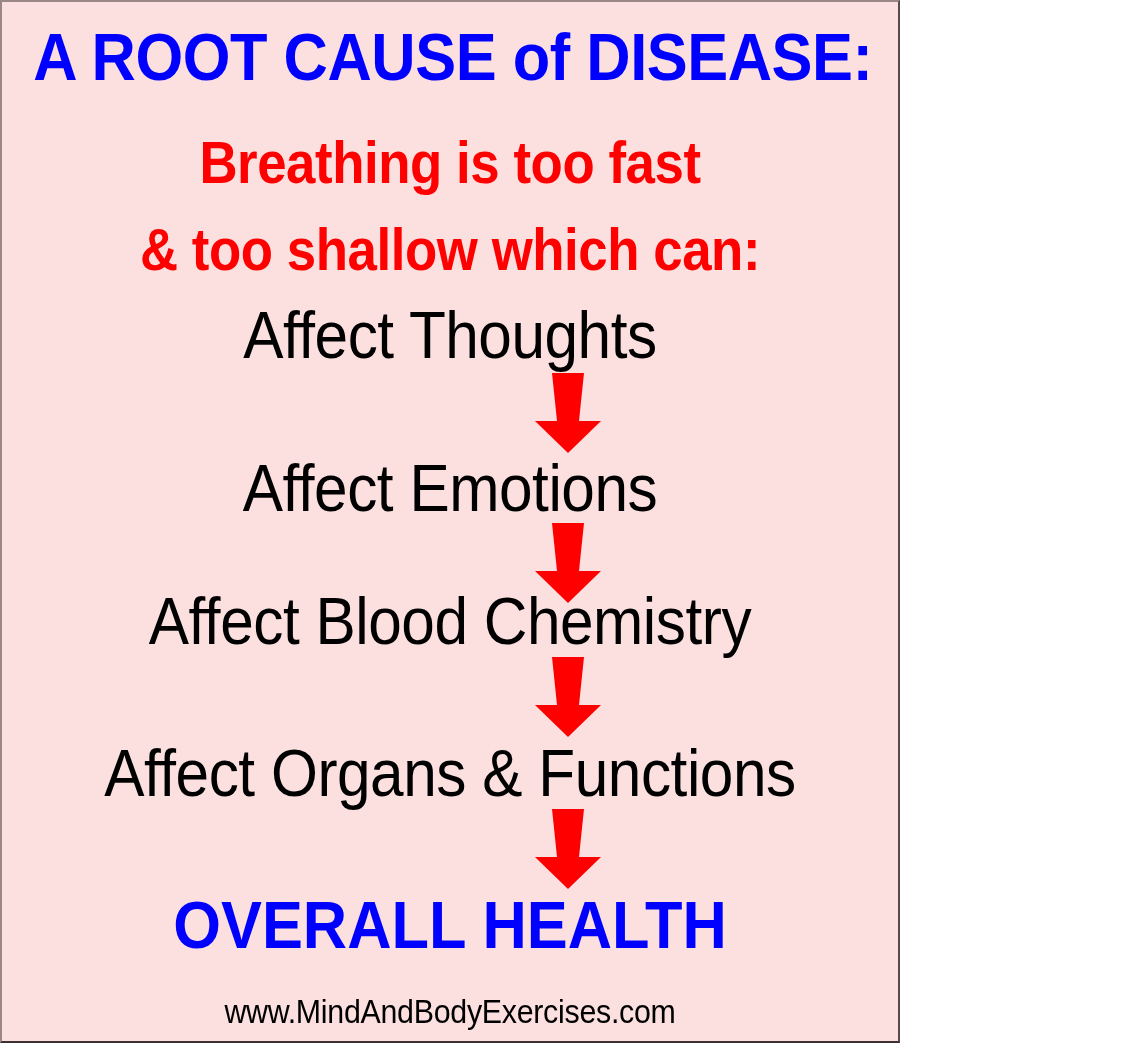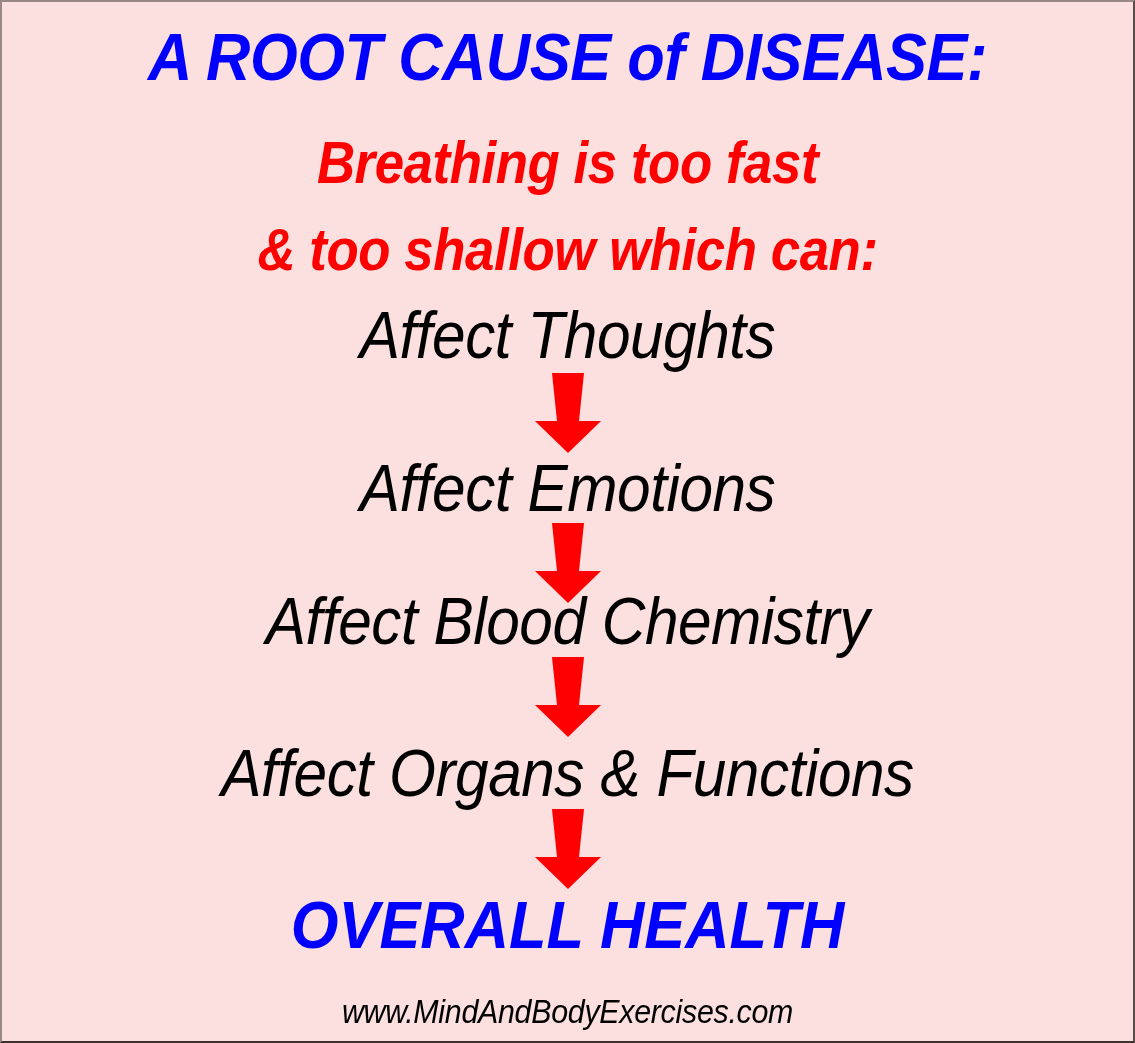--- a/index.html
+++ b/index.html
@@ -4,33 +4,32 @@
 <title>A Root Cause of Disease</title>
 <style>
   html, body {
     margin: 0;
     padding: 0;
     background: #ffffff;
   }
 
   #infographic {
     position: relative;
-    width: 1135px;
+    width: 900px;
     height: 1043px;
     box-sizing: border-box;
     background: #fcdfdf;
     border-top: 2px solid #9c8787;
     border-left: 2px solid #9c8787;
     border-right: 2px solid #5b4a4a;
     border-bottom: 2px solid #3a3030;
     overflow: hidden;
     font-family: "Liberation Sans", "DejaVu Sans", sans-serif;
     text-align: center;
     user-select: none;
-    font-style: italic;
   }
 
   .line {
     position: absolute;
     left: 0;
     width: 100%;
     text-align: center;
     white-space: nowrap;
     line-height: 1;
   }

